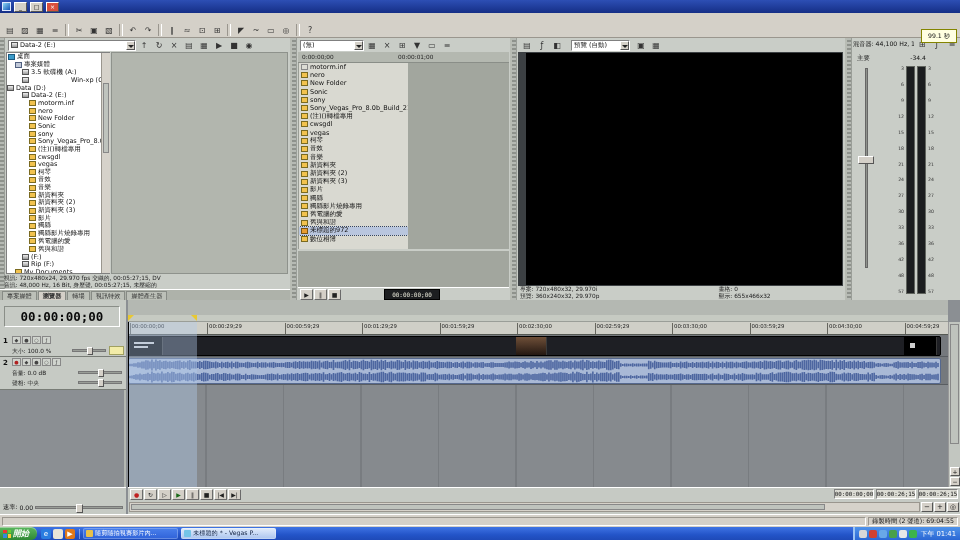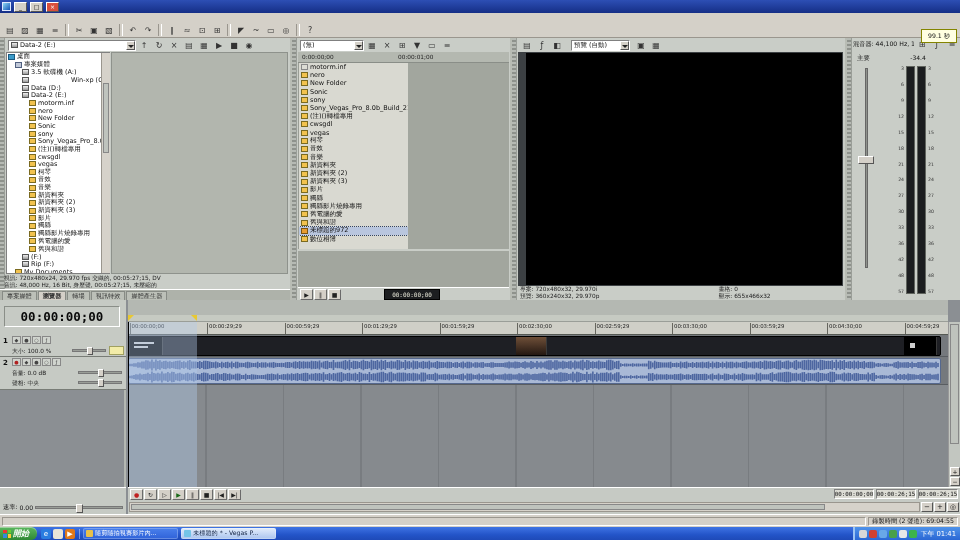--- a/index.html
+++ b/index.html
@@ -202,21 +202,21 @@
             <span class="lbl">專案媒體</span>
           </div>
           <div class="tree-row" style="padding-left: 15px;">
             <span class="ti ti-drive"></span>
             <span class="lbl">3.5 軟碟機 (A:)</span>
           </div>
           <div class="tree-row" style="padding-left: 15px; gap: 42px;">
             <span class="ti ti-drive"></span>
             <span class="lbl">Win-xp (C:)</span>
           </div>
-          <div class="tree-row" style="padding-left: 15px;">
+          <div class="tree-row" style="">
             <span class="ti ti-drive"></span>
             <span class="lbl">Data (D:)</span>
           </div>
           <div class="tree-row" style="padding-left: 15px;">
             <span class="ti ti-drive"></span>
             <span class="lbl">Data-2 (E:)</span>
           </div>
           <div class="tree-row" style="padding-left: 22px;">
             <span class="ti ti-folder"></span>
             <span class="lbl">motorm.inf</span>

